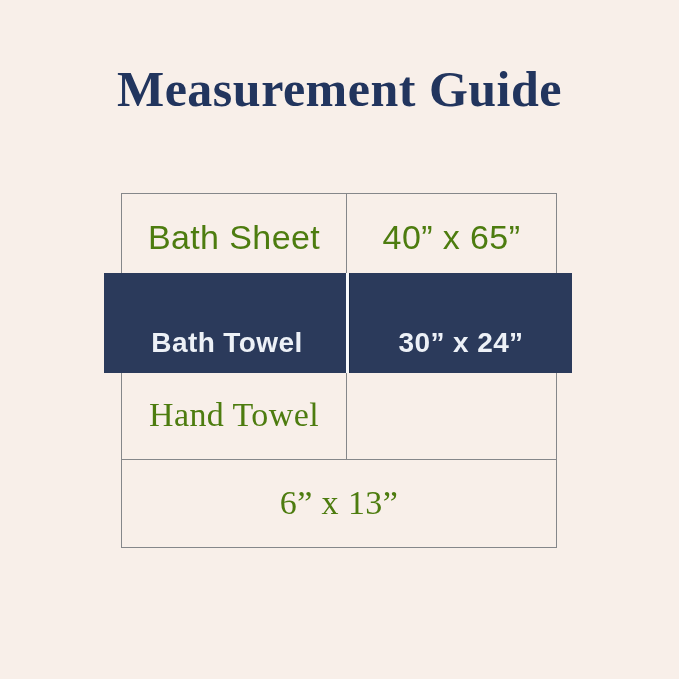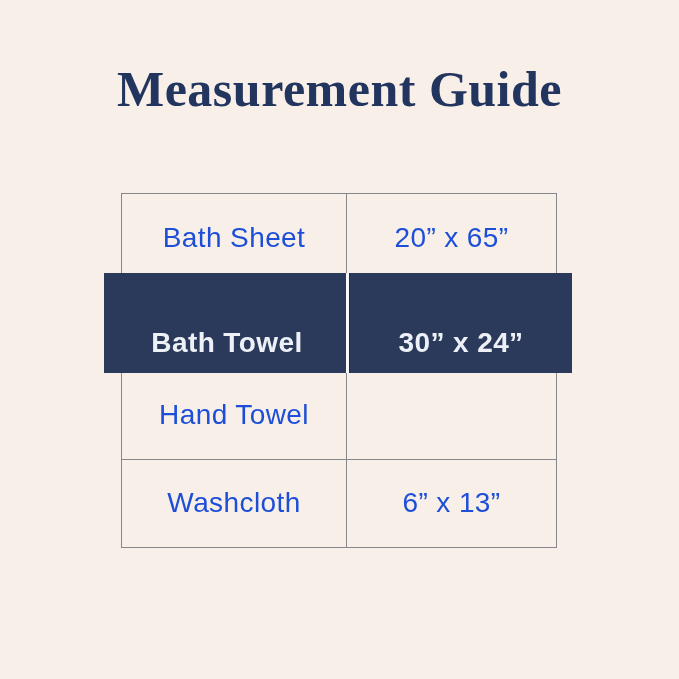--- a/index.html
+++ b/index.html
@@ -37,26 +37,26 @@
     border: 1.5px solid #85878a;
     display: flex;
     flex-direction: column;
     background: #f8efe9;
   }
   .t-row {
     flex: 1;
     display: flex;
     min-height: 0;
   }
-  .t-row + .t-row { border-top: 1.5px solid #85878a; }
+  .t-row + .t-row { border-top: 1.5px solid #85878a; font-family: Liberation Serif, serif; }
   .cell {
     display: flex; align-items: center; justify-content: center;
-    font-size: 28px;
+    font-size: 34px;
     letter-spacing: 0.4px;
-    color: #1d4ed8;
+    color: #4d7c0f;
     white-space: nowrap;
   }
   .cell.name {
     width: 224px;
     border-right: 1.5px solid #85878a;
   }
   .cell.dims { flex: 1; }
 
   
   .highlight-row {
@@ -89,31 +89,30 @@
 
 <div class="canvas">
 
   <div class="title-wrap">
     <div class="title">Measurement Guide</div>
   </div>
 
   <div class="size-table">
     <div class="t-row">
       <div class="cell name">Bath Sheet</div>
-      <div class="cell dims">20” x 65”</div>
+      <div class="cell dims">40” x 65”</div>
     </div>
     <div class="t-row">
       <div class="cell name"></div>
       <div class="cell dims"></div>
     </div>
     <div class="t-row">
       <div class="cell name">Hand Towel</div>
     </div>
     <div class="t-row">
-      <div class="cell name">Washcloth</div>
       <div class="cell dims">6” x 13”</div>
     </div>
   </div>
 
   <div class="highlight-row">
     <div class="hl-cell name">Bath Towel</div>
     <div class="hl-divider"></div>
     <div class="hl-cell dims">30” x 24”</div>
   </div>
 

